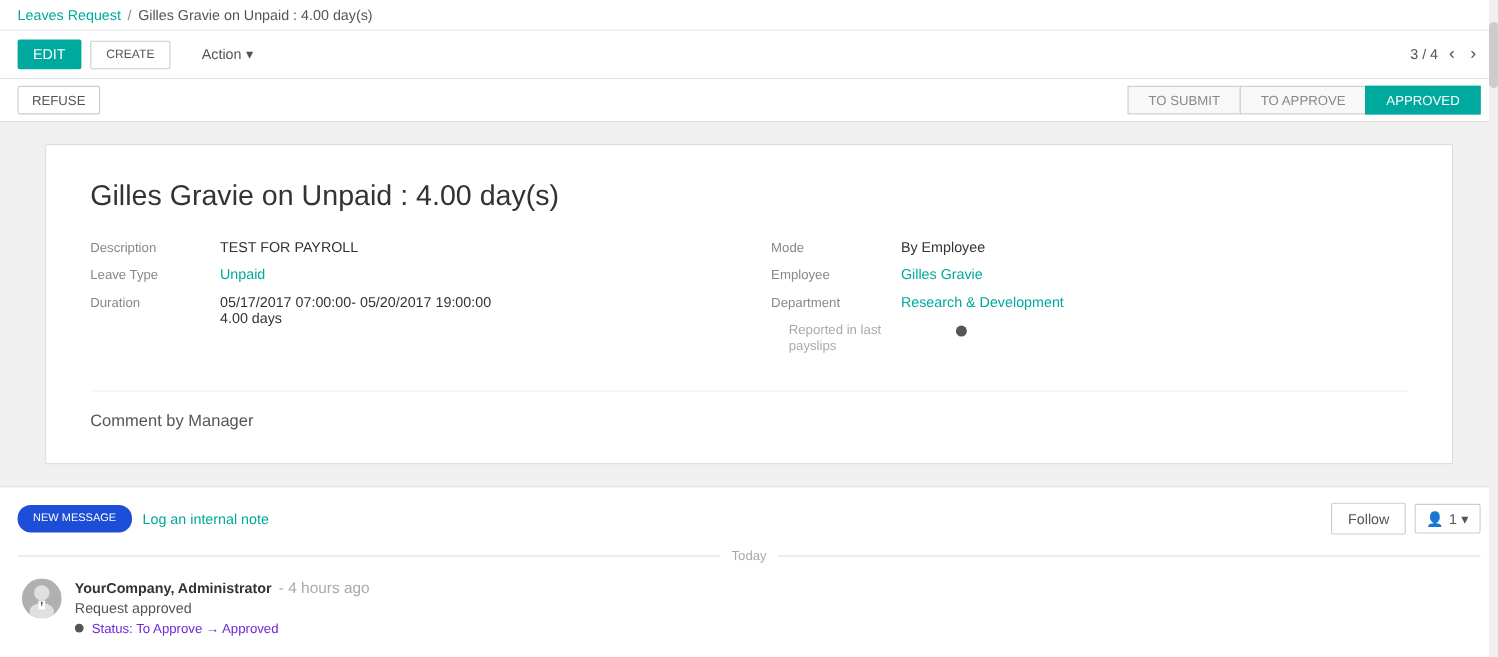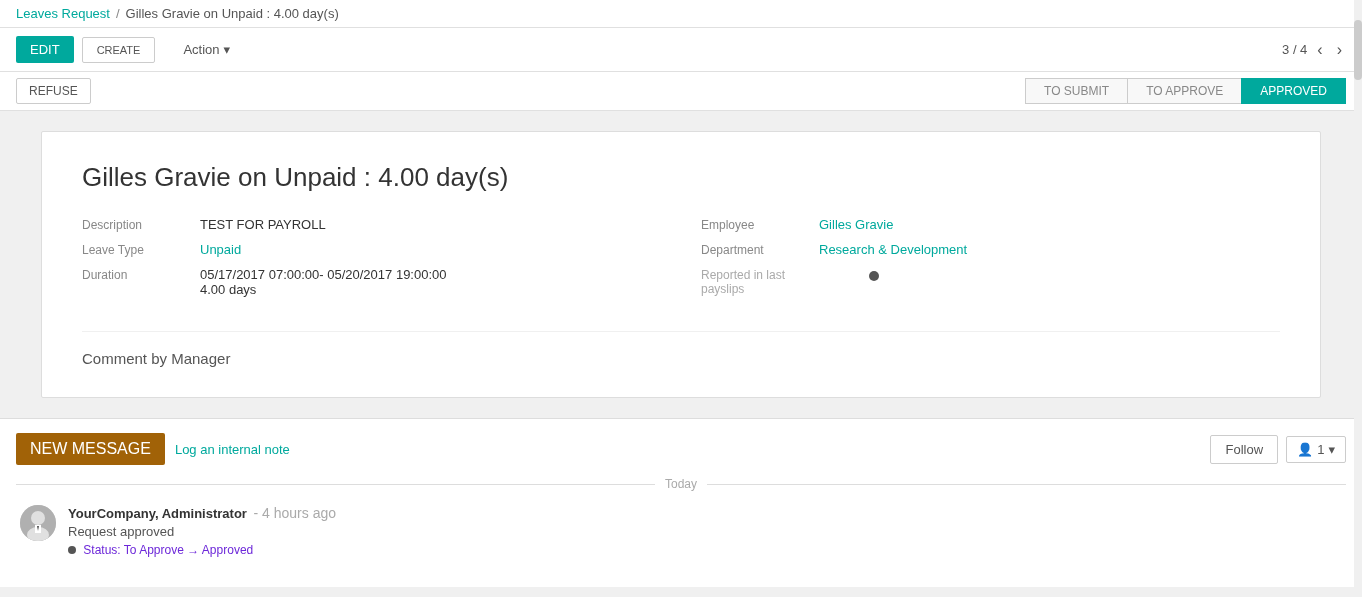--- a/index.html
+++ b/index.html
@@ -154,20 +154,21 @@
     .field-value {
       color: #333;
       font-size: 13px;
     }
     .field-value.link {
       color: #00a99d;
     }
     .field-reported {
       color: #aaa;
       font-size: 12px;
+      margin-left: 16px;
     }
     .comment-section {
       margin-top: 24px;
       border-top: 1px solid #f0f0f0;
       padding-top: 18px;
     }
     .comment-title {
       font-size: 15px;
       color: #555;
       font-weight: normal;
@@ -180,27 +181,27 @@
       padding: 14px 16px;
       max-width: 1362px;
     }
     .chatter-actions {
       display: flex;
       align-items: center;
       gap: 10px;
       margin-bottom: 12px;
     }
     .btn-new-message {
-      background: #a16207;
+      background: #1d4ed8;
       color: #fff;
       border: none;
       padding: 7px 14px;
-      font-size: 16px;
-      cursor: pointer;
-      border-radius: 2px;
+      font-size: 10px;
+      cursor: pointer;
+      border-radius: 12px;
     }
     .log-note-link {
       color: #00a99d;
       font-size: 13px;
       cursor: pointer;
       text-decoration: none;
       text-align: center;
     }
     .chatter-actions-right {
       margin-left: auto;
@@ -364,20 +365,24 @@
         <div class="field-row">
           <span class="field-label">Duration</span>
           <div>
             <div class="field-value">05/17/2017 07:00:00-  05/20/2017 19:00:00</div>
             <div class="field-value">4.00 days</div>
           </div>
         </div>
       </div>
 
       <div>
+        <div class="field-row">
+          <span class="field-label">Mode</span>
+          <span class="field-value">By Employee</span>
+        </div>
         <div class="field-row">
           <span class="field-label">Employee</span>
           <span class="field-value link">Gilles Gravie</span>
         </div>
         <div class="field-row">
           <span class="field-label">Department</span>
           <span class="field-value link">Research &amp; Development</span>
         </div>
         <div class="field-row">
           <span class="field-label">

